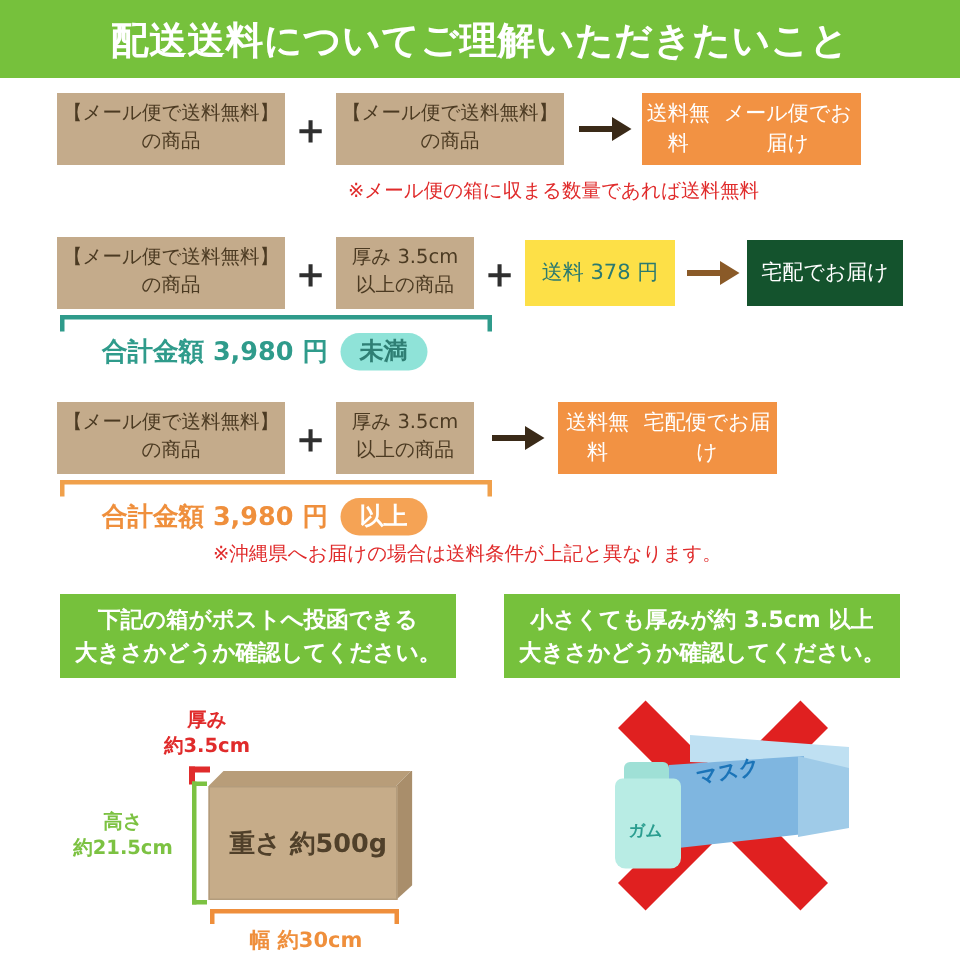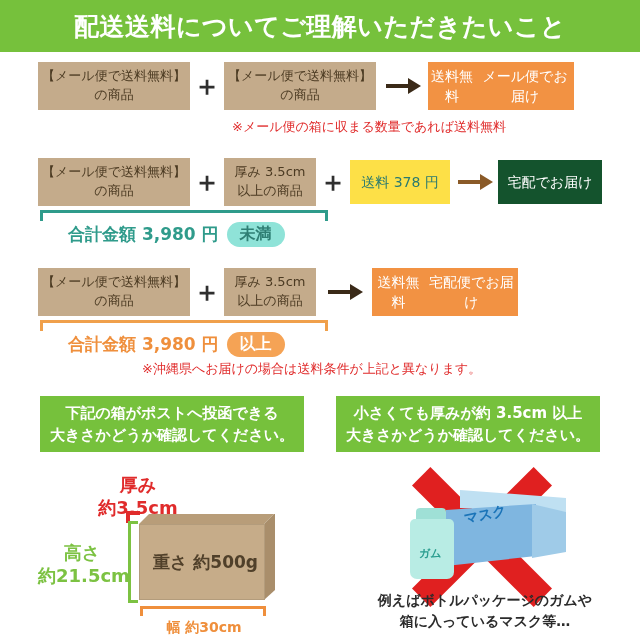--- a/index.html
+++ b/index.html
@@ -105,21 +105,21 @@
   .box-top{
     position:absolute;background:#b89d79;
   }
   .box-side{
     position:absolute;background:#a98e6b;
   }
   .box-weight{
     position:absolute;color:#50402a;font-size:17px;font-weight:bold;white-space:nowrap;
   }
 
-  .dim-label{position:absolute;text-align:center;font-size:18px;font-weight:bold;line-height:1.3;white-space:nowrap;}
+  .dim-label{position:absolute;text-align:center;font-size:13px;font-weight:bold;line-height:1.3;white-space:nowrap;}
   .dim-label.red{color:#e02b2b;}
   .dim-label.green{color:#7cc242;}
   .dim-label.orange{color:#ef8f3c;}
 
   .vbracket{position:absolute;}
   .vbracket .vbar{position:absolute;left:0;top:0;width:3px;height:100%;}
   .vbracket .tcap{position:absolute;left:0;top:0;height:3px;width:10px;}
   .vbracket .bcap{position:absolute;left:0;bottom:0;height:3px;width:10px;}
   .vbracket.green .vbar,.vbracket.green .tcap,.vbracket.green .bcap{background:#7cc242;}
 
@@ -307,18 +307,14 @@
       <div class="mask-label" style="left:18px;top:16px;">マスク</div>
     </div>
 
     <div class="bottle" style="left:18px;top:34px;width:56px;height:74px;">
       <div class="bottle-cap" style="left:12px;top:0;width:30px;height:12px;"></div>
       <div class="bottle-body" style="left:6px;top:11px;width:44px;height:60px;"></div>
       <div class="bottle-label" style="left:15px;top:38px;">ガム</div>
     </div>
   </div>
 
-  <div class="caption" style="left:340px;top:590px;width:290px;">
-    <span>例えばボトルパッケージのガムや</span><br>
-    <span>箱に入っているマスク等…</span>
-  </div>
 
 </div>
 
 </body></html>

